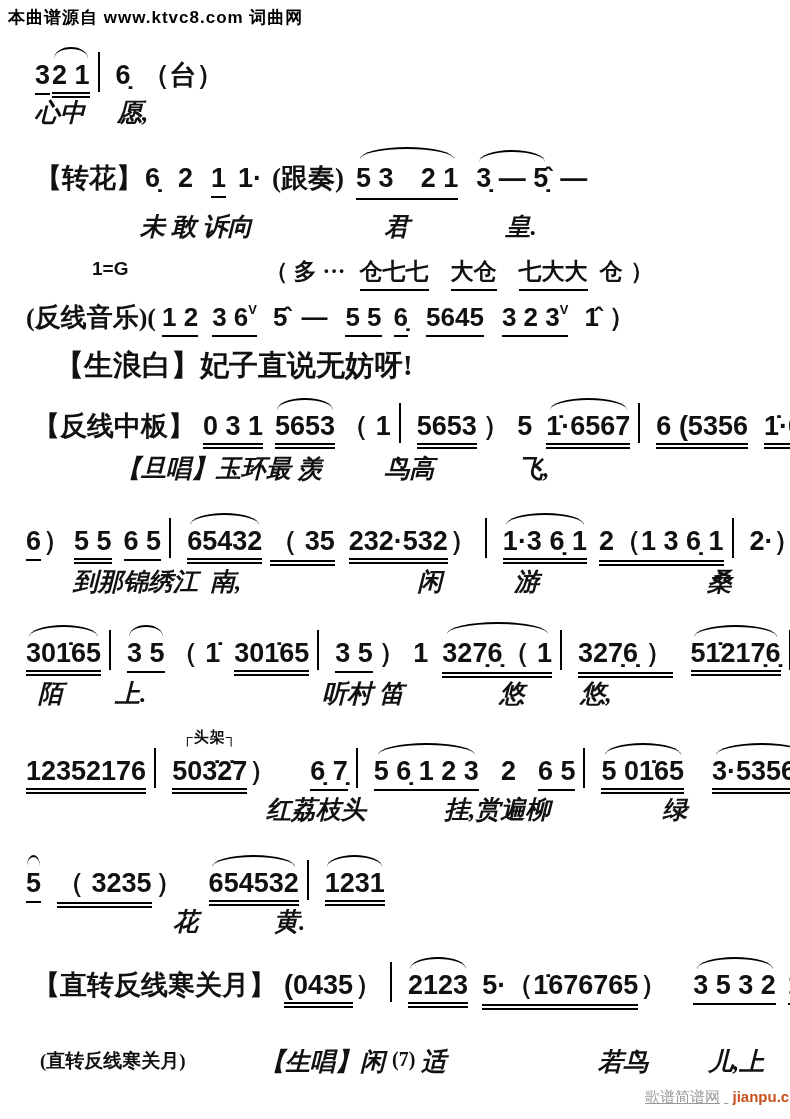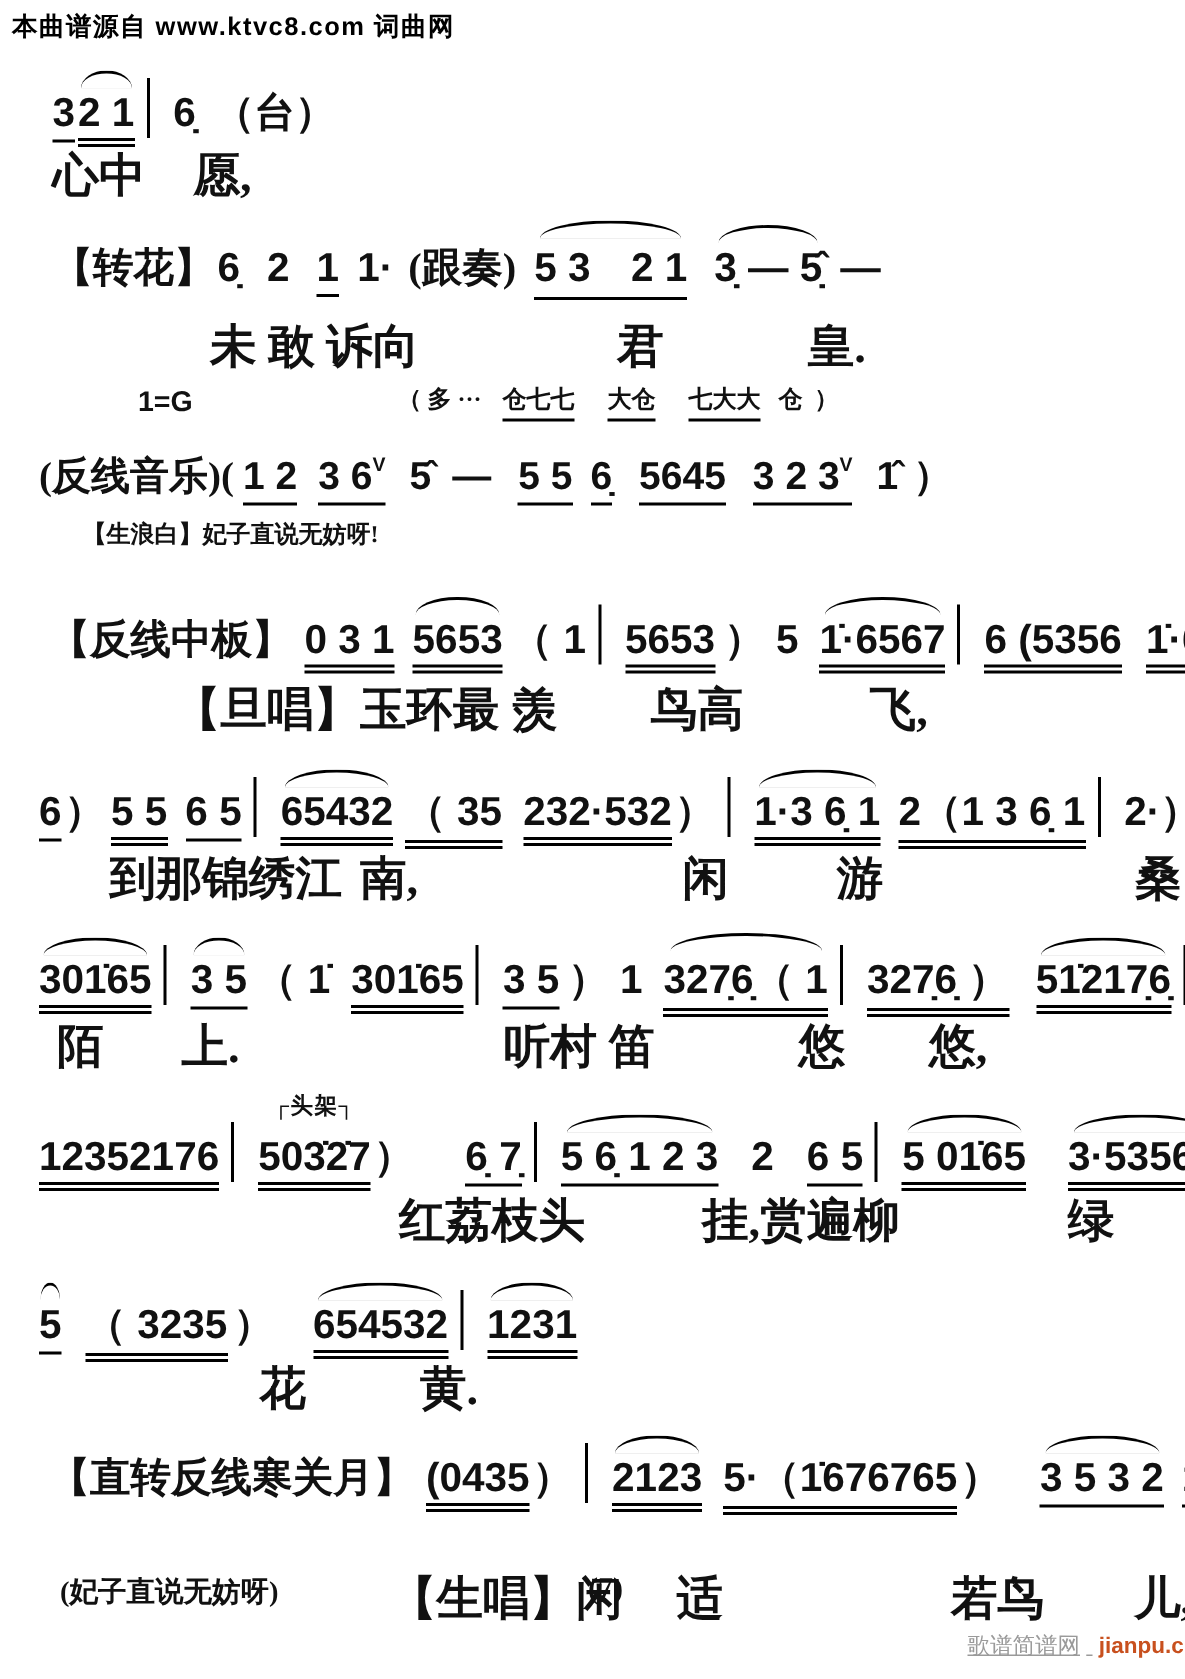--- a/index.html
+++ b/index.html
@@ -7,22 +7,22 @@
     width:790px;height:1119px;position:relative;background:#ffffff;
     font-family:"Liberation Sans","DejaVu Sans",sans-serif;color:#111;
     overflow:hidden;
   }
   .wm-top{
     position:absolute;left:8px;top:6px;font-size:17px;font-weight:700;
     letter-spacing:1px;color:#000;white-space:nowrap;
   }
   .row{position:absolute;white-space:nowrap;}
   .row.music{font-size:27px;font-weight:700;letter-spacing:0px;}
-  .row.lyrics{font-size:31px;font-weight:600;font-family:"Liberation Serif","DejaVu Serif",serif;}
-  .row.speech{font-size:16px;font-weight:700;font-family:"Liberation Serif","DejaVu Serif",serif;}
+  .row.lyrics{font-size:25px;font-weight:600;font-family:"Liberation Serif","DejaVu Serif",serif;font-style:italic;}
+  .row.speech{font-size:29px;font-weight:700;font-family:"Liberation Serif","DejaVu Serif",serif;}
   .tok{display:inline-block;position:relative;margin-left:8px;vertical-align:baseline;}
   .tok:first-child{margin-left:0;}
   .lbl{font-family:"Liberation Serif","DejaVu Serif",serif;font-weight:700;}
   .u1{
     background-image:linear-gradient(#000,#000);
     background-size:100% 2px;background-position:0 100%;background-repeat:no-repeat;
     padding-bottom:4px;
   }
   .u2{
     background-image:linear-gradient(#000,#000),linear-gradient(#000,#000);
@@ -64,36 +64,36 @@
 <body>
 
 <div class="wm-top">本曲谱源自 www.ktvc8.com 词曲网</div>
 
 <div id="score">
     <div class="row music" style="left: 35px; top: 52px;"><span class="tok u1">3 </span><span class="tok u2 slur" style="margin-left: 2px;">2 1</span><span class="bar"></span><span class="tok">6̣</span><span class="tok lbl" style="margin-left: 12px;">（台）</span></div>
     <div class="row lyrics" style="left: 35px; top: 96px;"><span class="tok">心中</span><span class="tok" style="margin-left: 32px;">愿,</span></div>
     <div class="row music" style="left: 35px; top: 160px;"><span class="tok lbl">【转花】</span><span class="tok" style="margin-left: 2px;">6̣</span><span class="tok" style="margin-left: 18px;">2</span><span class="tok u1" style="margin-left: 18px;">1</span><span class="tok" style="margin-left: 12px;">1·</span><span class="tok lbl" style="margin-left: 10px;">(跟奏)</span><span class="tok u1 slur" style="margin-left: 12px;">5 3　2 1</span><span class="tok slur" style="margin-left: 18px;">3̣ — 5̣̂</span><span class="tok" style="margin-left: 12px;">—</span></div>
     <div class="row lyrics" style="left: 140px; top: 210px;"><span class="tok">未 敢 诉向</span><span class="tok" style="margin-left: 132px;">君</span><span class="tok" style="margin-left: 96px;">皇.</span></div>
     <div class="row music" style="left: 92px; top: 258px; font-size: 19px;"><span class="tok">1=G</span></div>
-    <div class="row music" style="left: 265px; top: 256px; font-size: 16px;"><span class="tok lbl">（ 多 ···</span><span class="tok u1 lbl" style="margin-left: 14px;">仓七七</span><span class="tok u1 lbl" style="margin-left: 22px;">大仓</span><span class="tok u1 lbl" style="margin-left: 22px;">七大大</span><span class="tok lbl" style="margin-left: 12px;">仓</span><span class="tok lbl">）</span></div>
+    <div class="row music" style="left: 265px; top: 256px; font-size: 23px;"><span class="tok lbl">（ 多 ···</span><span class="tok u1 lbl" style="margin-left: 14px;">仓七七</span><span class="tok u1 lbl" style="margin-left: 22px;">大仓</span><span class="tok u1 lbl" style="margin-left: 22px;">七大大</span><span class="tok lbl" style="margin-left: 12px;">仓</span><span class="tok lbl">）</span></div>
     <div class="row music" style="left: 26px; top: 300px; font-size: 26px;"><span class="tok lbl">(反线音乐)(</span><span class="tok u1" style="margin-left: 6px;">1 2</span><span class="tok u1" style="margin-left: 14px;">3 6<sup>V</sup></span><span class="tok" style="margin-left: 16px;">5̂</span><span class="tok" style="margin-left: 14px;">—</span><span class="tok u1" style="margin-left: 18px;">5 5</span><span class="tok u1" style="margin-left: 12px;">6̣</span><span class="tok u1" style="margin-left: 18px;">5645</span><span class="tok u1" style="margin-left: 18px;">3 2 3<sup>V</sup></span><span class="tok" style="margin-left: 16px;">1̂</span><span class="tok" style="margin-left: 10px;">）</span></div>
     <div class="row speech" style="left: 55px; top: 346px;"><span class="tok">【生浪白】妃子直说无妨呀!</span></div>
     <div class="row music" style="left: 33px; top: 403px;"><span class="tok lbl">【反线中板】</span><span class="tok u2">0 3 1</span><span class="tok u2 slur" style="margin-left: 12px;">5653</span><span class="tok" style="margin-left: 6px;">（ 1</span><span class="bar"></span><span class="tok u2">5653</span><span class="tok" style="margin-left: 6px;">） 5</span><span class="tok u2 slur" style="margin-left: 14px;">1̇·6567</span><span class="bar"></span><span class="tok u2">6 (5356</span><span class="tok u2" style="margin-left: 16px;">1̇·6567</span></div>
     <div class="row lyrics" style="left: 116px; top: 452px;"><span class="tok">【旦唱】玉环最 羡</span><span class="tok" style="margin-left: 62px;">鸟高</span><span class="tok" style="margin-left: 84px;">飞,</span></div>
     <div class="row music" style="left: 26px; top: 518px;"><span class="tok u1">6</span><span class="tok" style="margin-left: 2px;">）</span><span class="tok u2" style="margin-left: 4px;">5 5</span><span class="tok u1" style="margin-left: 12px;">6 5</span><span class="bar"></span><span class="tok u2 slur">65432</span><span class="tok u2" style="margin-left: 8px;">（ 35</span><span class="tok u2" style="margin-left: 14px;">232·532</span><span class="tok" style="margin-left: 2px;">）</span><span class="bar"></span><span class="tok u2 slur">1·3 6̣ 1</span><span class="tok u2" style="margin-left: 12px;">2（1 3 6̣ 1</span><span class="bar"></span><span class="tok">2·）</span></div>
     <div class="row lyrics" style="left: 73px; top: 565px;"><span class="tok">到那锦绣江</span><span class="tok" style="margin-left: 12px;">南,</span><span class="tok" style="margin-left: 176px;">闲</span><span class="tok" style="margin-left: 72px;">游</span><span class="tok" style="margin-left: 168px;">桑</span></div>
     <div class="row music" style="left: 26px; top: 630px;"><span class="tok u2 slur">301̇65</span><span class="bar"></span><span class="tok u1 slur">3 5</span><span class="tok" style="margin-left: 6px;">（ 1̇</span><span class="tok u2" style="margin-left: 14px;">301̇65</span><span class="bar"></span><span class="tok u1">3 5</span><span class="tok" style="margin-left: 6px;">） 1</span><span class="tok u2 slur" style="margin-left: 14px;">327̣6̣（ 1</span><span class="bar"></span><span class="tok u2">327̣6̣ ）</span><span class="tok u2 slur" style="margin-left: 18px;">51̇217̣6̣</span><span class="bar"></span></div>
     <div class="row lyrics" style="left: 38px; top: 677px;"><span class="tok">陌</span><span class="tok" style="margin-left: 52px;">上.</span><span class="tok" style="margin-left: 176px;">听村 笛</span><span class="tok" style="margin-left: 96px;">悠</span><span class="tok" style="margin-left: 56px;">悠,</span></div>
     <div class="row music" style="left: 26px; top: 748px;"><span class="tok u2">12352176</span><span class="bar"></span><span class="tok u2">503̇2̇7<span class="toplbl">┌头架┐</span></span><span class="tok" style="margin-left: 2px;">）</span><span class="tok u1" style="margin-left: 34px;">6̣ 7̣</span><span class="bar"></span><span class="tok u1 slur">5 6̣ 1 2 3</span><span class="tok" style="margin-left: 22px;">2</span><span class="tok u1" style="margin-left: 22px;">6 5</span><span class="bar"></span><span class="tok u2 slur">5 01̇65</span><span class="tok u2 slur" style="margin-left: 28px;">3·53561̇</span></div>
     <div class="row lyrics" style="left: 266px; top: 793px;"><span class="tok">红荔枝头</span><span class="tok" style="margin-left: 78px;">挂,赏遍柳</span><span class="tok" style="margin-left: 112px;">绿</span></div>
     <div class="row music" style="left: 26px; top: 860px;"><span class="tok u1 slur">5</span><span class="tok u2" style="margin-left: 16px;">（ 3235</span><span class="tok" style="margin-left: 4px;">）</span><span class="tok u2 slur" style="margin-left: 26px;">654532</span><span class="bar"></span><span class="tok u2 slur">1231</span></div>
     <div class="row lyrics" style="left: 173px; top: 905px;"><span class="tok">花</span><span class="tok" style="margin-left: 76px;">黄.</span></div>
     <div class="row music" style="left: 33px; top: 962px;"><span class="tok lbl">【直转反线寒关月】</span><span class="tok u2">(0435</span><span class="tok" style="margin-left: 2px;">）</span><span class="bar"></span><span class="tok u2 slur">2123</span><span class="tok u2" style="margin-left: 14px;">5·（1̇676765</span><span class="tok" style="margin-left: 2px;">）</span><span class="tok u1 slur" style="margin-left: 26px;">3 5 3 2</span><span class="tok u1" style="margin-left: 12px;">1·</span></div>
     <div class="row lyrics" style="left: 260px; top: 1010px;"><span class="tok">【生唱】闲</span><span class="tok" style="margin-left: 36px;">适</span><span class="tok" style="margin-left: 152px; margin-top: 35px;">若鸟</span><span class="tok" style="margin-left: 60px;">儿,上</span></div>
   </div>
 
-<div class="footer-title">(妃子直说无妨呀)</div>
+<div class="footer-title">(直转反线寒关月)</div>
 <div class="footer-page">(7)</div>
 <div class="wm-bottom">
   <span class="site">歌谱简谱网</span>
   <span class="site">&nbsp;</span>
   <span class="domain" style="color: rgb(200, 80, 30);">jianpu.cn</span>
 </div>
 
 </body></html>

